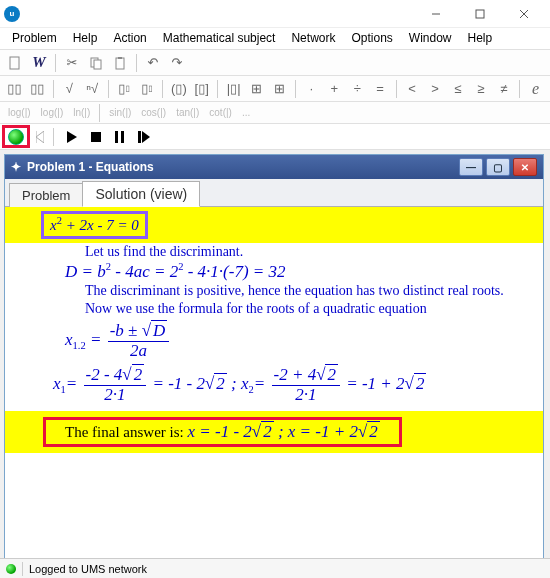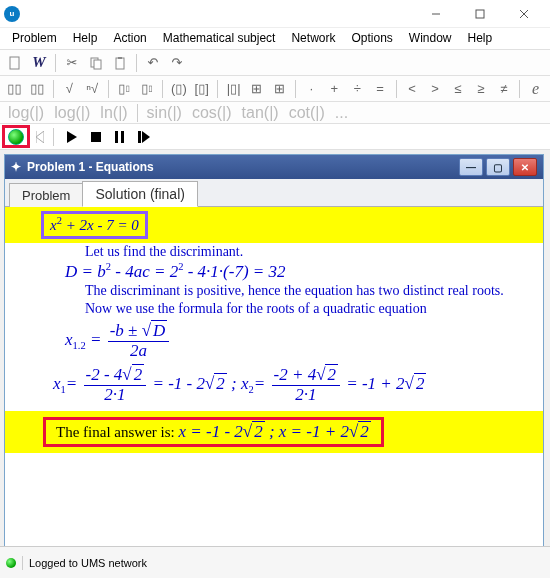--- a/index.html
+++ b/index.html
@@ -62,21 +62,21 @@
     display: flex; align-items: center; justify-content: center;
     color: #666;
     font-size: 13px;
   }
   .tb-sep {
     width: 1px; height: 18px;
     background: #ccc;
     margin: 0 3px;
   }
   .tb-func {
-    color: #bbb; font-size: 16px;
+    color: #bbb; font-size: 10px;
     padding: 0 4px;
   }
 
   .play-row {
     height: 26px;
     display: flex;
     align-items: center;
     padding: 2px 4px;
     border-bottom: 1px solid #e0e0e0;
     gap: 6px;
@@ -197,31 +197,31 @@
   }
   .frac .t { display:block; border-bottom:1.2px solid #0000cc; padding:0 2px;}
   .frac .b { display:block; padding:0 2px;}
   .ans-row {
     background:#ffff00;
     padding: 6px 8px;
   }
   .ans-box {
     border: 3px solid #e8123d;
     display:inline-block;
-    padding: 2px 10px;
+    padding: 2px 19px;
     margin-left: 30px;
     color:#000;
   }
   .ans-box .m { color:#0000cc; font-style:italic; font-size:17px;}
   .scroll-strip { height:16px; background:#f0f0f0; border-top:1px solid #ccc; display:flex;}
   .scroll-strip .thumb { flex:0 0 50%; background:#e0e0e0; height:100%; border:1px solid #c0c0c0;}
 
   .statusbar {
     position:absolute; left:0; right:0; bottom:0;
-    height: 32px;
+    height: 20px;
     border-top: 1px solid #ccc;
     display: flex;
     align-items: center;
     padding: 0 6px;
     background: #f6f6f6;
     gap: 6px;
     font-size:11px;
   }
   .status-dot {
     width: 10px; height: 10px; border-radius:50%;
@@ -373,21 +373,21 @@
       <span style="margin-right:6px">✦</span>
       <span>Problem 1 - Equations</span>
       <span class="spacer"></span>
       <div class="cwbtn">—</div>
       <div class="cwbtn">▢</div>
       <div class="cwbtn close">✕</div>
     </div>
 
     <div class="tab-row">
       <div class="tab">Problem</div>
-      <div class="tab active">Solution (final)</div>
+      <div class="tab active">Solution (view)</div>
     </div>
 
     <div class="solution-body">
       <div class="yrow">
         <div class="eq-box">x<span class="sup">2</span> + 2x - 7 = 0</div>
       </div>
       <div class="narr">Let us find the discriminant.</div>
       <div class="math">D = b<span class="sup">2</span> - 4ac = 2<span class="sup">2</span> - 4·1·(-7) = 32</div>
       <div class="narr">The discriminant is positive, hence the equation has two distinct real roots.</div>
       <div class="narr">Now we use  the formula for the roots of a quadratic equation</div>

